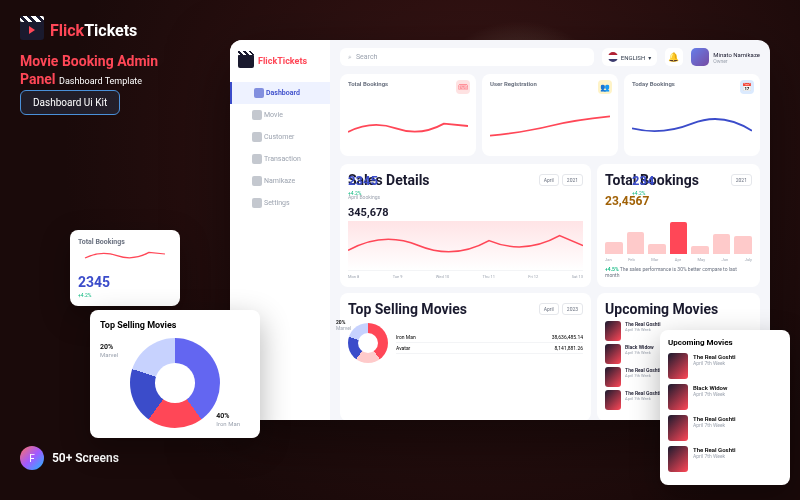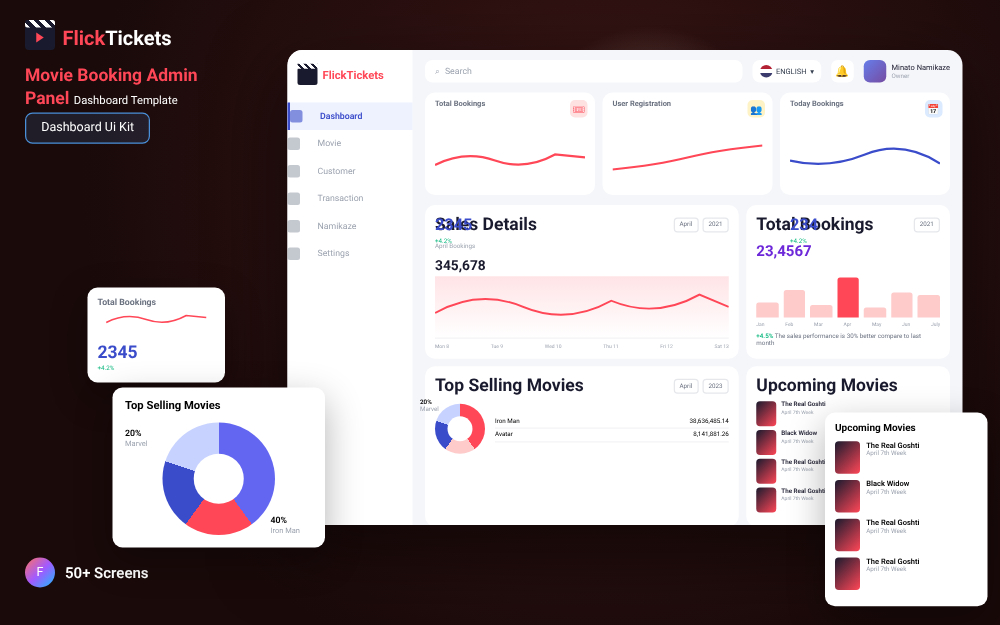--- a/index.html
+++ b/index.html
@@ -21,21 +21,21 @@
 .fig-icon{width:24px;height:24px;border-radius:50%;background:linear-gradient(135deg,#ff7262,#a259ff,#1abcfe);display:flex;align-items:center;justify-content:center;font-size:10px;color:#fff}
 .fig-text{font-size:12px;color:#fff;font-weight:600}
 
 .dash{position:absolute;right:30px;top:40px;width:540px;height:380px;background:#f5f6fa;border-radius:12px;box-shadow:0 20px 60px rgba(0,0,0,.5);display:flex;overflow:visible;z-index:3}
 .side{width:100px;background:#fff;border-radius:12px 0 0 12px;padding:10px 0}
 .side-logo{display:flex;align-items:center;gap:4px;padding:4px 8px;margin-bottom:10px}
 .side-clap{width:16px;height:14px;background:#1a1a2e;border-radius:2px;position:relative}
 .side-clap::before{content:'';position:absolute;top:-3px;left:0;right:0;height:4px;background:repeating-linear-gradient(45deg,#fff 0 2px,#1a1a2e 2px 4px)}
 .side-brand{font-size:9px;font-weight:700;color:#1a1a2e}
 .side-brand span{color:#ff4757}
-.nav-item{display:flex;align-items:center;gap:14px;padding:6px 0;font-size:7px;color:#9ca3af;cursor:pointer}
+.nav-item{display:flex;align-items:center;gap:2px;padding:6px 22px;font-size:7px;color:#9ca3af;cursor:pointer}
 .nav-item.active{background:#eef2ff;color:#3b4cca;font-weight:600;border-left:2px solid #3b4cca}
 .nav-ico{width:10px;height:10px;background:currentColor;opacity:.6;border-radius:2px}
 
 .main{flex:1;padding:8px 10px;overflow:hidden}
 .topbar{display:flex;align-items:center;gap:8px;margin-bottom:8px}
 .search{flex:1;background:#fff;border-radius:6px;padding:5px 8px;display:flex;align-items:center;gap:4px;font-size:7px;color:#9ca3af}
 .lang{background:#fff;border-radius:6px;padding:4px 6px;display:flex;align-items:center;gap:3px;font-size:6px;color:#374151}
 .flag{width:10px;height:10px;border-radius:50%;background:linear-gradient(180deg,#b22234 33%,#fff 33% 66%,#3c3b6e 66%)}
 .notif{width:18px;height:18px;background:#fff;border-radius:5px;display:flex;align-items:center;justify-content:center;position:relative}
 .user{display:flex;align-items:center;gap:4px}
@@ -57,21 +57,21 @@
 .card-t{font-size:14px;font-weight:700;color:#1a1a2e}
 .sel{font-size:5px;color:#6b7280;padding:2px 4px;border:1px solid #e5e7eb;border-radius:3px}
 .sales{flex:1.6}
 .sales-val{font-size:11px;font-weight:700;color:#1a1a2e;margin-bottom:2px}
 .sales-sub{font-size:5px;color:#9ca3af;margin-bottom:6px}
 .chart-area{height:50px;background:linear-gradient(180deg,rgba(255,71,87,.15),transparent);border-bottom:1px solid #f3f4f6;position:relative}
 .chart-line{position:absolute;inset:0}
 .chart-days{display:flex;justify-content:space-between;font-size:4px;color:#9ca3af;margin-top:3px}
 
 .rev{flex:1}
-.rev-val{font-size:12px;font-weight:700;color:#6d28d9;margin-bottom:6px}
+.rev-val{font-size:12px;font-weight:700;color:#a16207;margin-bottom:6px}
 .bars{display:flex;align-items:flex-end;gap:4px;height:40px;margin-bottom:3px}
 .bar{flex:1;background:#fecaca;border-radius:2px 2px 0 0}
 .bar.hi{background:#ff4757}
 .bar-lbl{display:flex;justify-content:space-between;font-size:4px;color:#9ca3af}
 .rev-foot{font-size:5px;color:#6b7280;margin-top:4px}
 .rev-foot .g{color:#10b981;font-weight:600}
 
 .top{flex:1.6}
 .donut-sm{display:flex;align-items:center;gap:8px}
 .donut-sm-chart{width:40px;height:40px;border-radius:50%;background:conic-gradient(#ff4757 0 40%,#fecaca 40% 60%,#3b4cca 60% 80%,#c7d2fe 80% 100%);position:relative}

